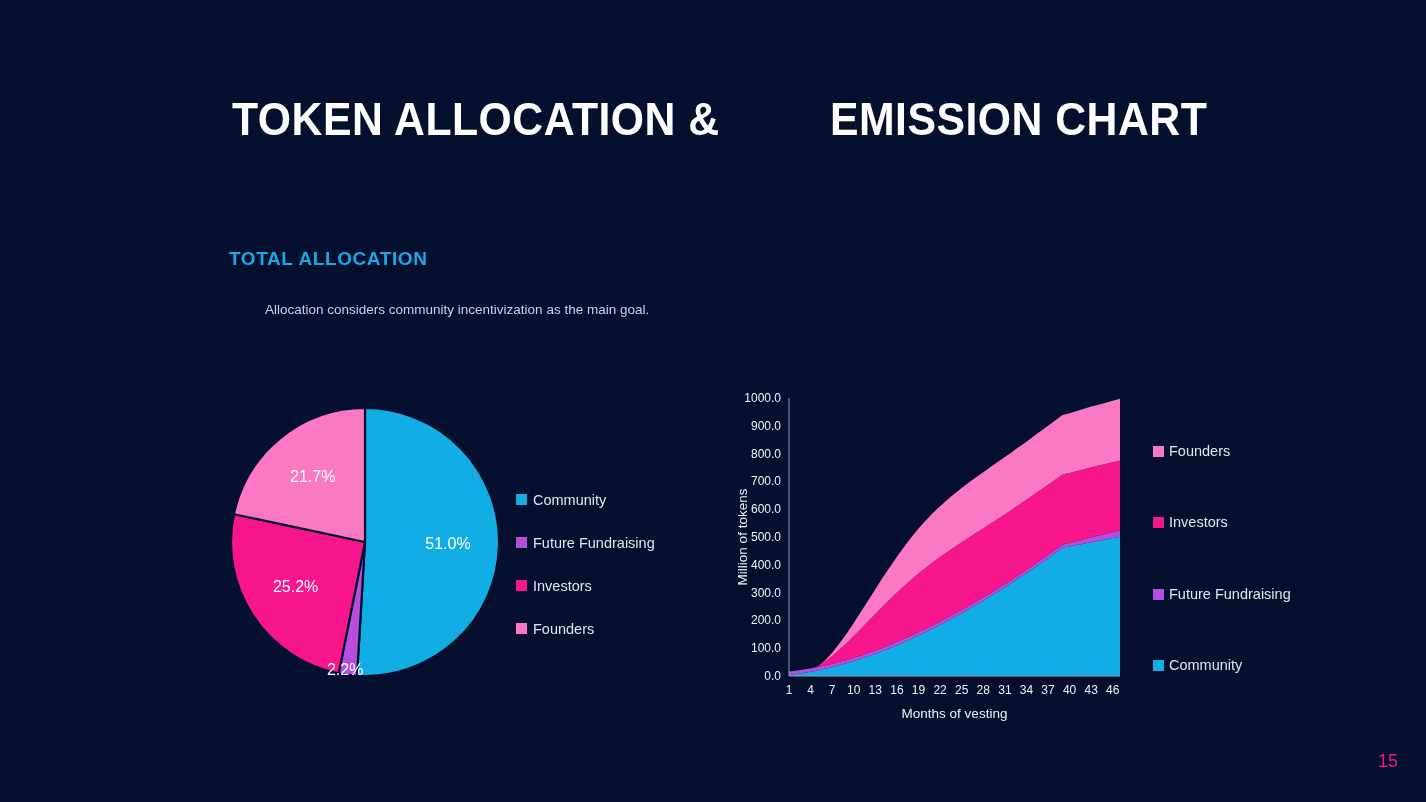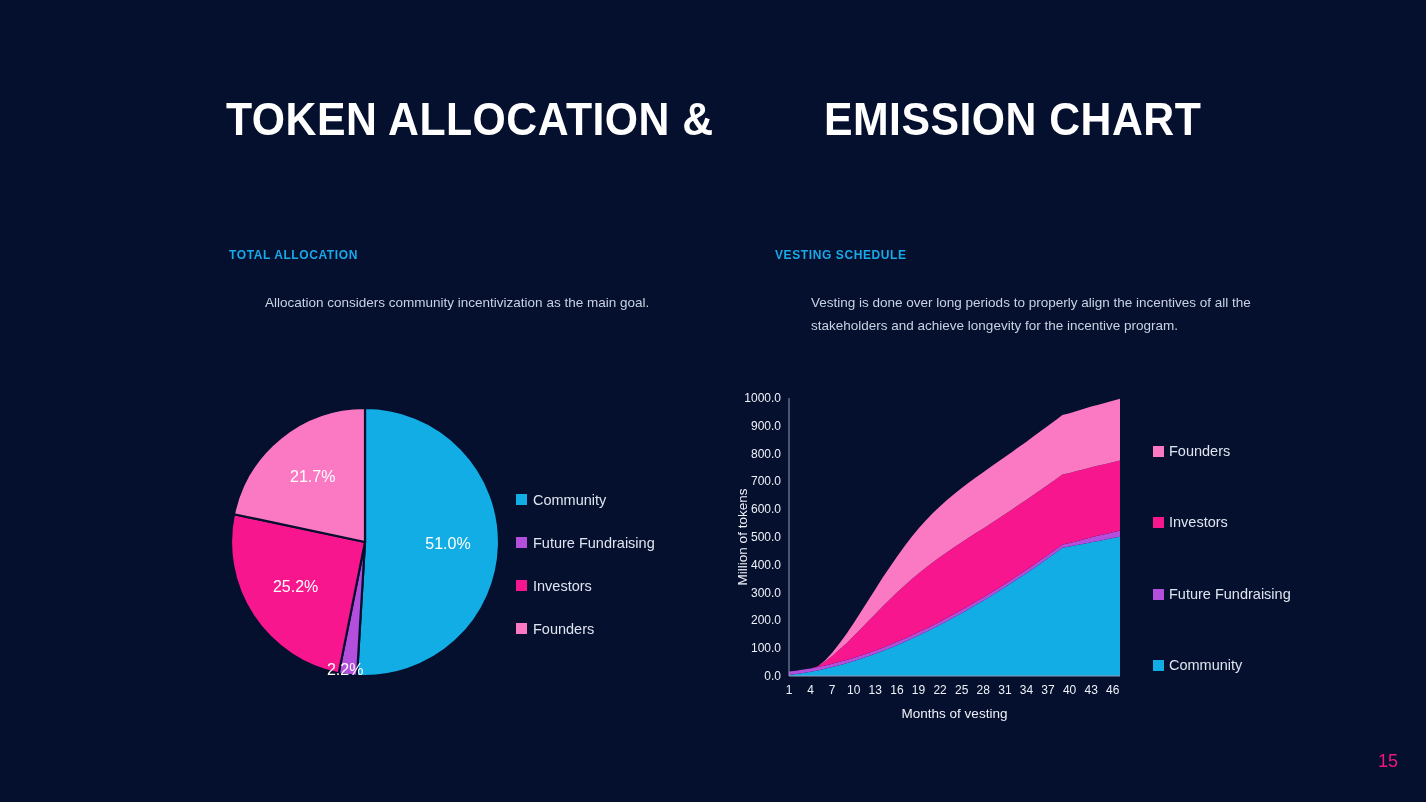--- a/index.html
+++ b/index.html
@@ -7,40 +7,40 @@
     width:1426px;height:802px;
     background:#050f2e;
     font-family:"Liberation Sans", sans-serif;
     overflow:hidden;
     position:relative;
   }
   .slide{position:absolute;inset:0;}
 
   
   #slide-title{
-    position:absolute;left:226px;top:96px;
+    position:absolute;left:232px;top:96px;
     display:flex;align-items:flex-start;
     white-space:pre;
   }
   #slide-title .t-part{
     color:#ffffff;
     font-size:46px;
     font-weight:700;
     letter-spacing:0.5px;
     font-family:"Liberation Sans", sans-serif;
     transform:scaleX(0.93);
     transform-origin:left center;
     line-height:1;
   }
   #slide-title .t-gap{display:inline-block;width:74px;}
 
   
   .panel-head{
     color:#19a8e8;
-    font-size:12px;
+    font-size:19px;
     font-weight:700;
     letter-spacing:0.6px;
     line-height:1;
   }
   .panel-body{
     color:#c9d2e2;
     font-size:13.5px;
     line-height:23px;
     font-weight:400;
     margin-left:36px;
@@ -127,24 +127,20 @@
         <span class="leg-sw" style="background:#f7168d"></span>
         <span class="leg-lab">Investors</span>
       </div>
       <div class="leg-row">
         <span class="leg-sw" style="background:#fb79c3"></span>
         <span class="leg-lab">Founders</span>
       </div>
     </div>
   </div>
 
-  <div id="right-panel">
-    <div class="panel-head">VESTING SCHEDULE</div>
-    <div class="panel-body">Vesting is done over long periods to properly align the incentives of all the stakeholders and achieve longevity for the incentive program.</div>
-  </div>
 
   <div id="area-chart-block">
     <svg id="area-svg" width="400" height="335" viewBox="0 0 400 335">
       <g id="area-bands">
           <path d="M 54.00 286.89 L 61.20 286.05 L 68.39 284.94 L 75.59 283.83 L 82.78 282.44 L 89.98 280.77 L 97.17 279.10 L 104.37 277.16 L 111.57 275.21 L 118.76 272.99 L 125.96 270.76 L 133.15 268.26 L 140.35 265.76 L 147.54 262.98 L 154.74 260.20 L 161.93 257.14 L 169.13 254.08 L 176.33 250.75 L 183.52 247.41 L 190.72 244.08 L 197.91 240.46 L 205.11 236.85 L 212.30 232.96 L 219.50 229.06 L 226.70 225.17 L 233.89 221.00 L 241.09 216.83 L 248.28 212.66 L 255.48 208.21 L 262.67 203.77 L 269.87 199.32 L 277.07 194.59 L 284.26 189.87 L 291.46 185.14 L 298.65 180.14 L 305.85 175.13 L 313.04 170.13 L 320.24 165.12 L 327.43 159.84 L 334.63 158.45 L 341.83 157.06 L 349.02 155.67 L 356.22 154.28 L 363.41 152.89 L 370.61 151.50 L 377.80 150.11 L 385.00 148.72 L 385.00 288.00 L 377.80 288.00 L 370.61 288.00 L 363.41 288.00 L 356.22 288.00 L 349.02 288.00 L 341.83 288.00 L 334.63 288.00 L 327.43 288.00 L 320.24 288.00 L 313.04 288.00 L 305.85 288.00 L 298.65 288.00 L 291.46 288.00 L 284.26 288.00 L 277.07 288.00 L 269.87 288.00 L 262.67 288.00 L 255.48 288.00 L 248.28 288.00 L 241.09 288.00 L 233.89 288.00 L 226.70 288.00 L 219.50 288.00 L 212.30 288.00 L 205.11 288.00 L 197.91 288.00 L 190.72 288.00 L 183.52 288.00 L 176.33 288.00 L 169.13 288.00 L 161.93 288.00 L 154.74 288.00 L 147.54 288.00 L 140.35 288.00 L 133.15 288.00 L 125.96 288.00 L 118.76 288.00 L 111.57 288.00 L 104.37 288.00 L 97.17 288.00 L 89.98 288.00 L 82.78 288.00 L 75.59 288.00 L 68.39 288.00 L 61.20 288.00 L 54.00 288.00 Z" fill="#12ade4"></path>
           <path d="M 54.00 283.55 L 61.20 282.72 L 68.39 281.61 L 75.59 280.49 L 82.78 279.10 L 89.98 277.44 L 97.17 275.77 L 104.37 273.82 L 111.57 271.88 L 118.76 269.65 L 125.96 267.43 L 133.15 264.93 L 140.35 262.42 L 147.54 259.64 L 154.74 256.86 L 161.93 253.81 L 169.13 250.75 L 176.33 247.41 L 183.52 244.08 L 190.72 240.74 L 197.91 237.13 L 205.11 233.51 L 212.30 229.62 L 219.50 225.73 L 226.70 221.84 L 233.89 217.67 L 241.09 213.50 L 248.28 209.33 L 255.48 204.88 L 262.67 200.43 L 269.87 195.98 L 277.07 191.26 L 284.26 186.53 L 291.46 181.80 L 298.65 176.80 L 305.85 171.80 L 313.04 166.79 L 320.24 161.79 L 327.43 156.51 L 334.63 155.12 L 341.83 153.17 L 349.02 151.22 L 356.22 149.28 L 363.41 147.61 L 370.61 145.94 L 377.80 144.27 L 385.00 142.61 L 385.00 148.72 L 377.80 150.11 L 370.61 151.50 L 363.41 152.89 L 356.22 154.28 L 349.02 155.67 L 341.83 157.06 L 334.63 158.45 L 327.43 159.84 L 320.24 165.12 L 313.04 170.13 L 305.85 175.13 L 298.65 180.14 L 291.46 185.14 L 284.26 189.87 L 277.07 194.59 L 269.87 199.32 L 262.67 203.77 L 255.48 208.21 L 248.28 212.66 L 241.09 216.83 L 233.89 221.00 L 226.70 225.17 L 219.50 229.06 L 212.30 232.96 L 205.11 236.85 L 197.91 240.46 L 190.72 244.08 L 183.52 247.41 L 176.33 250.75 L 169.13 254.08 L 161.93 257.14 L 154.74 260.20 L 147.54 262.98 L 140.35 265.76 L 133.15 268.26 L 125.96 270.76 L 118.76 272.99 L 111.57 275.21 L 104.37 277.16 L 97.17 279.10 L 89.98 280.77 L 82.78 282.44 L 75.59 283.83 L 68.39 284.94 L 61.20 286.05 L 54.00 286.89 Z" fill="#b44fdd"></path>
           <path d="M 54.00 283.55 L 61.20 282.72 L 68.39 281.61 L 75.59 280.49 L 82.78 278.27 L 89.98 273.54 L 97.17 267.98 L 104.37 261.59 L 111.57 255.20 L 118.76 247.97 L 125.96 240.74 L 133.15 233.23 L 140.35 226.01 L 147.54 218.50 L 154.74 211.55 L 161.93 204.60 L 169.13 197.93 L 176.33 191.53 L 183.52 185.42 L 190.72 179.86 L 197.91 174.30 L 205.11 169.02 L 212.30 164.01 L 219.50 159.01 L 226.70 154.28 L 233.89 149.56 L 241.09 144.83 L 248.28 140.38 L 255.48 135.66 L 262.67 130.93 L 269.87 126.20 L 277.07 121.48 L 284.26 116.47 L 291.46 111.75 L 298.65 106.74 L 305.85 101.74 L 313.04 96.74 L 320.24 91.73 L 327.43 86.45 L 334.63 85.06 L 341.83 83.11 L 349.02 81.17 L 356.22 79.22 L 363.41 77.55 L 370.61 75.89 L 377.80 74.22 L 385.00 72.55 L 385.00 142.61 L 377.80 144.27 L 370.61 145.94 L 363.41 147.61 L 356.22 149.28 L 349.02 151.22 L 341.83 153.17 L 334.63 155.12 L 327.43 156.51 L 320.24 161.79 L 313.04 166.79 L 305.85 171.80 L 298.65 176.80 L 291.46 181.80 L 284.26 186.53 L 277.07 191.26 L 269.87 195.98 L 262.67 200.43 L 255.48 204.88 L 248.28 209.33 L 241.09 213.50 L 233.89 217.67 L 226.70 221.84 L 219.50 225.73 L 212.30 229.62 L 205.11 233.51 L 197.91 237.13 L 190.72 240.74 L 183.52 244.08 L 176.33 247.41 L 169.13 250.75 L 161.93 253.81 L 154.74 256.86 L 147.54 259.64 L 140.35 262.42 L 133.15 264.93 L 125.96 267.43 L 118.76 269.65 L 111.57 271.88 L 104.37 273.82 L 97.17 275.77 L 89.98 277.44 L 82.78 279.10 L 75.59 280.49 L 68.39 281.61 L 61.20 282.72 L 54.00 283.55 Z" fill="#f7168d"></path>
           <path d="M 54.00 283.55 L 61.20 282.72 L 68.39 281.61 L 75.59 280.49 L 82.78 278.27 L 89.98 272.43 L 97.17 264.65 L 104.37 255.47 L 111.57 245.74 L 118.76 234.90 L 125.96 223.78 L 133.15 212.38 L 140.35 201.26 L 147.54 189.87 L 154.74 179.30 L 161.93 168.74 L 169.13 158.73 L 176.33 149.28 L 183.52 140.38 L 190.72 132.60 L 197.91 125.09 L 205.11 118.14 L 212.30 111.75 L 219.50 105.63 L 226.70 100.07 L 233.89 94.51 L 241.09 89.23 L 248.28 84.23 L 255.48 78.94 L 262.67 73.94 L 269.87 68.94 L 277.07 63.93 L 284.26 58.65 L 291.46 53.65 L 298.65 48.36 L 305.85 43.08 L 313.04 37.80 L 320.24 32.52 L 327.43 26.96 L 334.63 25.29 L 341.83 23.07 L 349.02 20.84 L 356.22 18.62 L 363.41 16.67 L 370.61 14.73 L 377.80 12.78 L 385.00 10.83 L 385.00 72.55 L 377.80 74.22 L 370.61 75.89 L 363.41 77.55 L 356.22 79.22 L 349.02 81.17 L 341.83 83.11 L 334.63 85.06 L 327.43 86.45 L 320.24 91.73 L 313.04 96.74 L 305.85 101.74 L 298.65 106.74 L 291.46 111.75 L 284.26 116.47 L 277.07 121.48 L 269.87 126.20 L 262.67 130.93 L 255.48 135.66 L 248.28 140.38 L 241.09 144.83 L 233.89 149.56 L 226.70 154.28 L 219.50 159.01 L 212.30 164.01 L 205.11 169.02 L 197.91 174.30 L 190.72 179.86 L 183.52 185.42 L 176.33 191.53 L 169.13 197.93 L 161.93 204.60 L 154.74 211.55 L 147.54 218.50 L 140.35 226.01 L 133.15 233.23 L 125.96 240.74 L 118.76 247.97 L 111.57 255.20 L 104.37 261.59 L 97.17 267.98 L 89.98 273.54 L 82.78 278.27 L 75.59 280.49 L 68.39 281.61 L 61.20 282.72 L 54.00 283.55 Z" fill="#fb79c3"></path>
         </g>
       <g id="area-axes">

